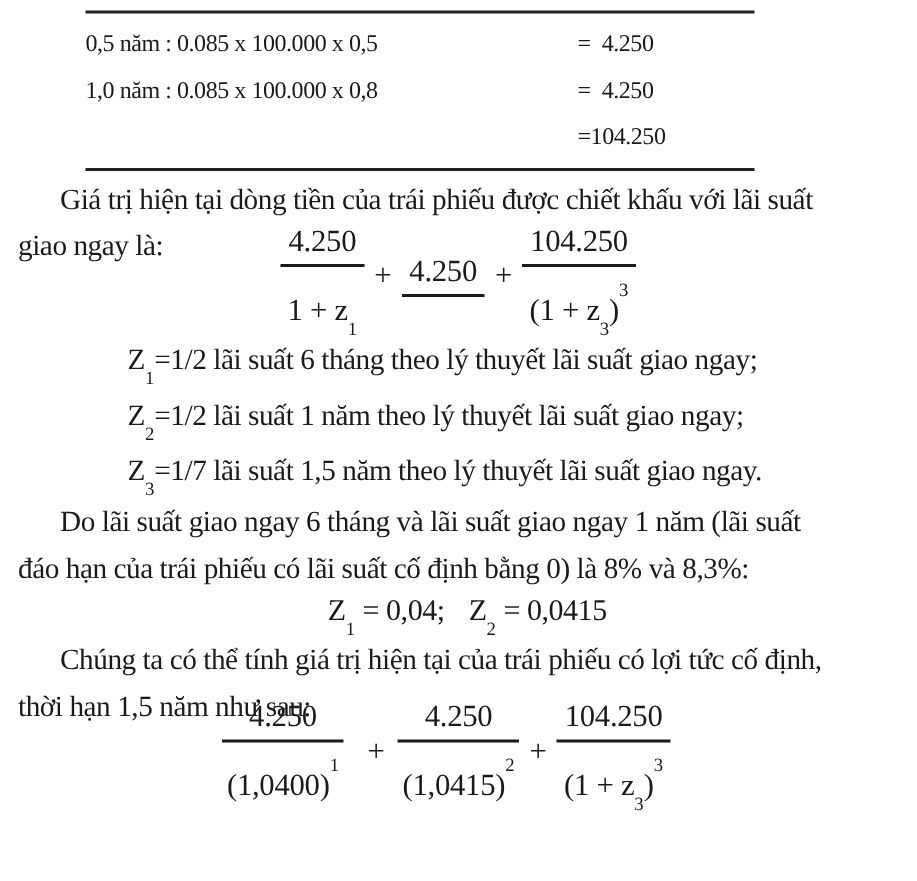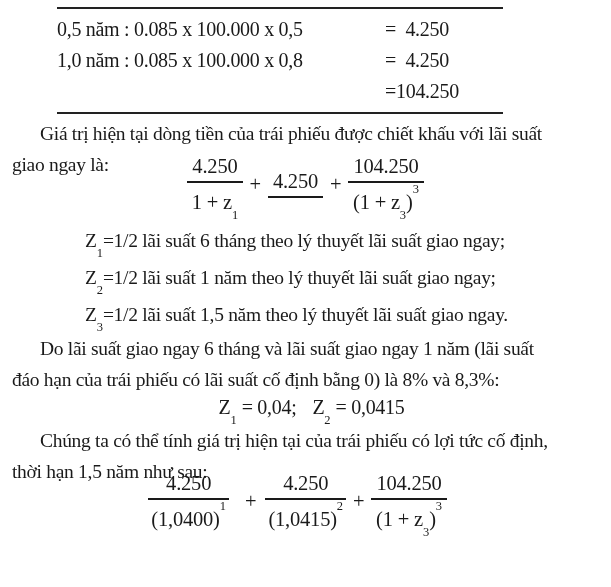--- a/index.html
+++ b/index.html
@@ -14,21 +14,21 @@
   }
   .page{position:relative;width:611px;height:587px;background:#fff;}
 
   
   .calc-table{
     margin:7px 0 0 57px;
     width:446px;
     border-top:2px solid #222;
     border-bottom:2px solid #222;
     padding:5px 0 5px 0;
-    font-size:20px;
+    font-size:16px;
   }
   .trow{display:flex;justify-content:space-between;line-height:31px;}
   .lcell{white-space:pre;}
   .rcell{width:118px;white-space:pre;margin-left:40px;}
 
   
   .para{margin-left:12px;width:566px;}
   .para div{white-space:nowrap;line-height:31px;}
   .indent{text-indent:28px;}
   .p1{margin-top:4px;}
@@ -38,21 +38,21 @@
   
   .formula{
     display:flex;justify-content:center;align-items:center;
     height:60px;font-size:20.5px;letter-spacing:-0.2px;
   }
   .f1{margin-top:-26px;}
   .f2{margin-top:-16px;transform:translateX(-8px);}
   .frac{display:inline-block;text-align:center;vertical-align:middle;}
   .num{display:block;padding:0 5px 3px 5px;}
   .bar{display:block;height:0;border-top:2px solid #1a1a1a;}
-  .den{display:block;padding:8px 3px 0 3px;white-space:nowrap;}
+  .den{display:block;padding:18px 3px 0 3px;white-space:nowrap;}
   .plus{margin:0 7px;}
   .plus-wide{margin:0 9px 0 16px;}
   sub.vs{font-size:12.5px;letter-spacing:0;position:relative;top:5px;line-height:0;}
   sup.vx{font-size:12.5px;letter-spacing:0;position:relative;top:-8px;line-height:0;}
 
   
   .where{margin:2px 0 0 60px;line-height:22px;}
   .defs{margin:8px 0 0 85px;}
   .def-line{line-height:37px;white-space:nowrap;}
 
@@ -111,21 +111,21 @@
       <span class="num">104.250</span>
       <span class="bar"></span>
       <span class="den"><span>(1 + z</span><sub class="vs">3</sub><span>)</span><sup class="vx">3</sup></span>
     </span>
   </div>
 
 
   <div class="defs">
     <div class="def-line"><span>Z</span><sub class="vs">1</sub><span>=1/2  lãi suất 6 tháng theo lý thuyết lãi suất giao ngay;</span></div>
     <div class="def-line"><span>Z</span><sub class="vs">2</sub><span>=1/2 lãi suất 1 năm theo lý thuyết lãi suất giao ngay;</span></div>
-    <div class="def-line"><span>Z</span><sub class="vs">3</sub><span>=1/2 lãi suất 1,5 năm theo lý thuyết lãi suất giao ngay.</span></div>
+    <div class="def-line"><span>Z</span><sub class="vs">3</sub><span>=1/7 lãi suất 1,5 năm theo lý thuyết lãi suất giao ngay.</span></div>
   </div>
 
   <div class="para p2">
     <div class="indent">Do lãi suất giao ngay 6 tháng và lãi suất giao ngay 1 năm (lãi suất</div>
     <div>đáo hạn của trái phiếu có lãi suất cố định bằng 0) là 8% và 8,3%:</div>
   </div>
 
   <div class="zline">
     <span>Z</span><sub class="vs">1</sub><span class="zeq">= 0,04;</span><span class="zgap">Z</span><sub class="vs">2</sub><span class="zeq">= 0,0415</span>
   </div>

